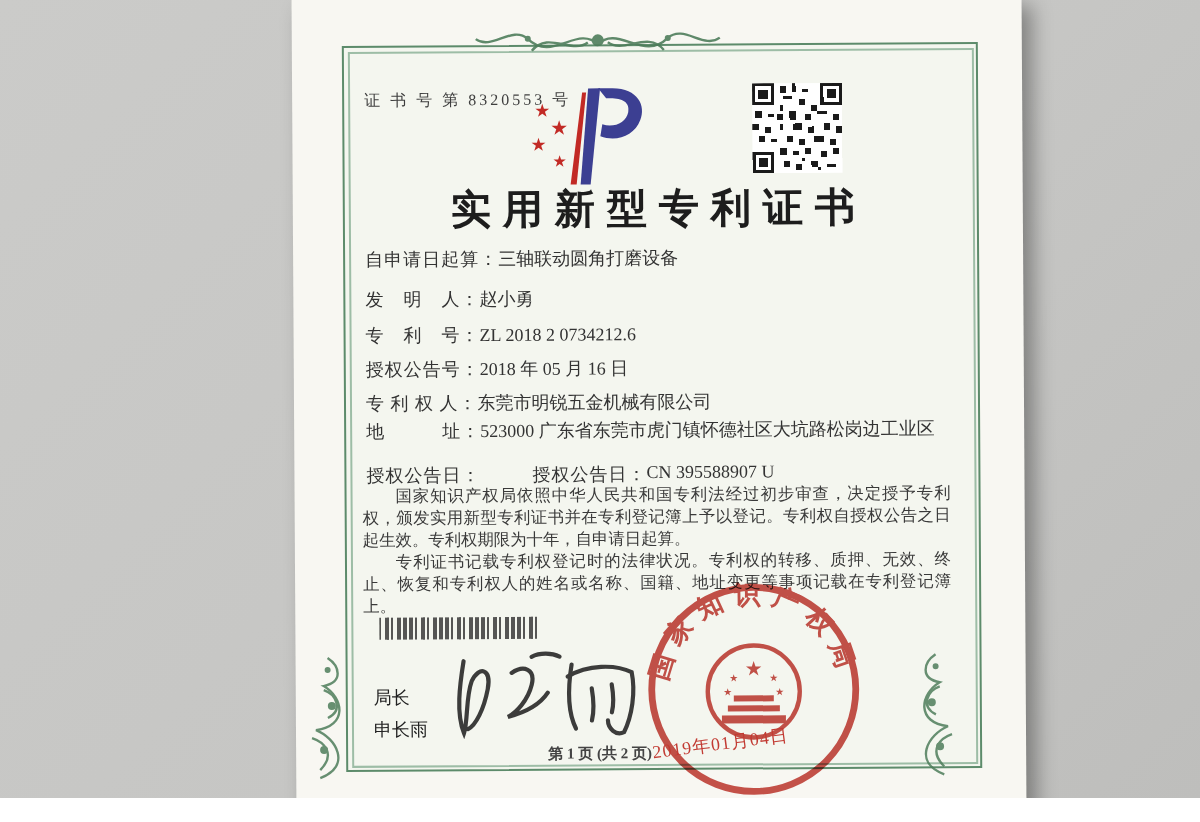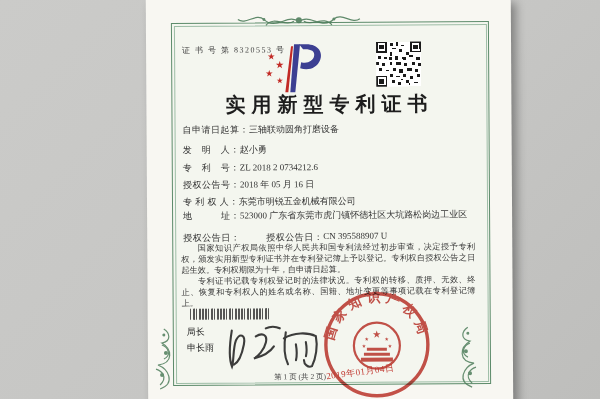--- a/index.html
+++ b/index.html
@@ -24,28 +24,28 @@
   .fvalue{flex:1;}
   .grant-row{position:absolute;left:36px;top:233px;width:300px;display:flex;
              font-size:9px;color:#333;}
   .grant-gap{width:26px;}
   .para{position:absolute;left:34px;width:294px;font-size:8.2px;line-height:10.8px;
         color:#3a3a3a;text-align:justify;text-indent:2em;}
   .barcode{position:absolute;left:42px;top:310px;width:80px;height:11px;opacity:.8;
     background:
       repeating-linear-gradient(90deg,#2e2e2e 0 1px,transparent 1px 3px,#2e2e2e 3px 5px,transparent 5px 6px),
       repeating-linear-gradient(90deg,transparent 0 4px,#2e2e2e 4px 5px,transparent 5px 9px);}
-  .director{position:absolute;left:39px;top:325px;font-size:9px;color:#222;line-height:16px;}
+  .director{position:absolute;left:39px;top:342px;font-size:9px;color:#222;line-height:16px;}
   .signature{position:absolute;left:70px;top:318px;width:105px;height:58px;}
   .seal{position:absolute;left:172px;top:290px;width:114px;height:114px;opacity:.88;
         mix-blend-mode:multiply;}
   .seal-date{position:absolute;left:178px;top:368px;font-size:9px;color:#c23b33;
              transform:rotate(-7deg);letter-spacing:0.5px;}
   .page-footer{position:absolute;left:92px;top:374px;width:120px;text-align:center;
-               font-size:7.5px;color:#444;}
+               font-size:7.5px;color:#444;font-weight:bold;}
   .cont-note{position:absolute;left:116px;top:405px;font-size:8px;letter-spacing:2px;color:#4a4a4a;font-family:Liberation Serif, serif;}
   .orn{position:absolute;}
   svg{display:block;}
 </style>
 </head>
 <body>
 
 <div class="stage">
   <div class="paper">
 

